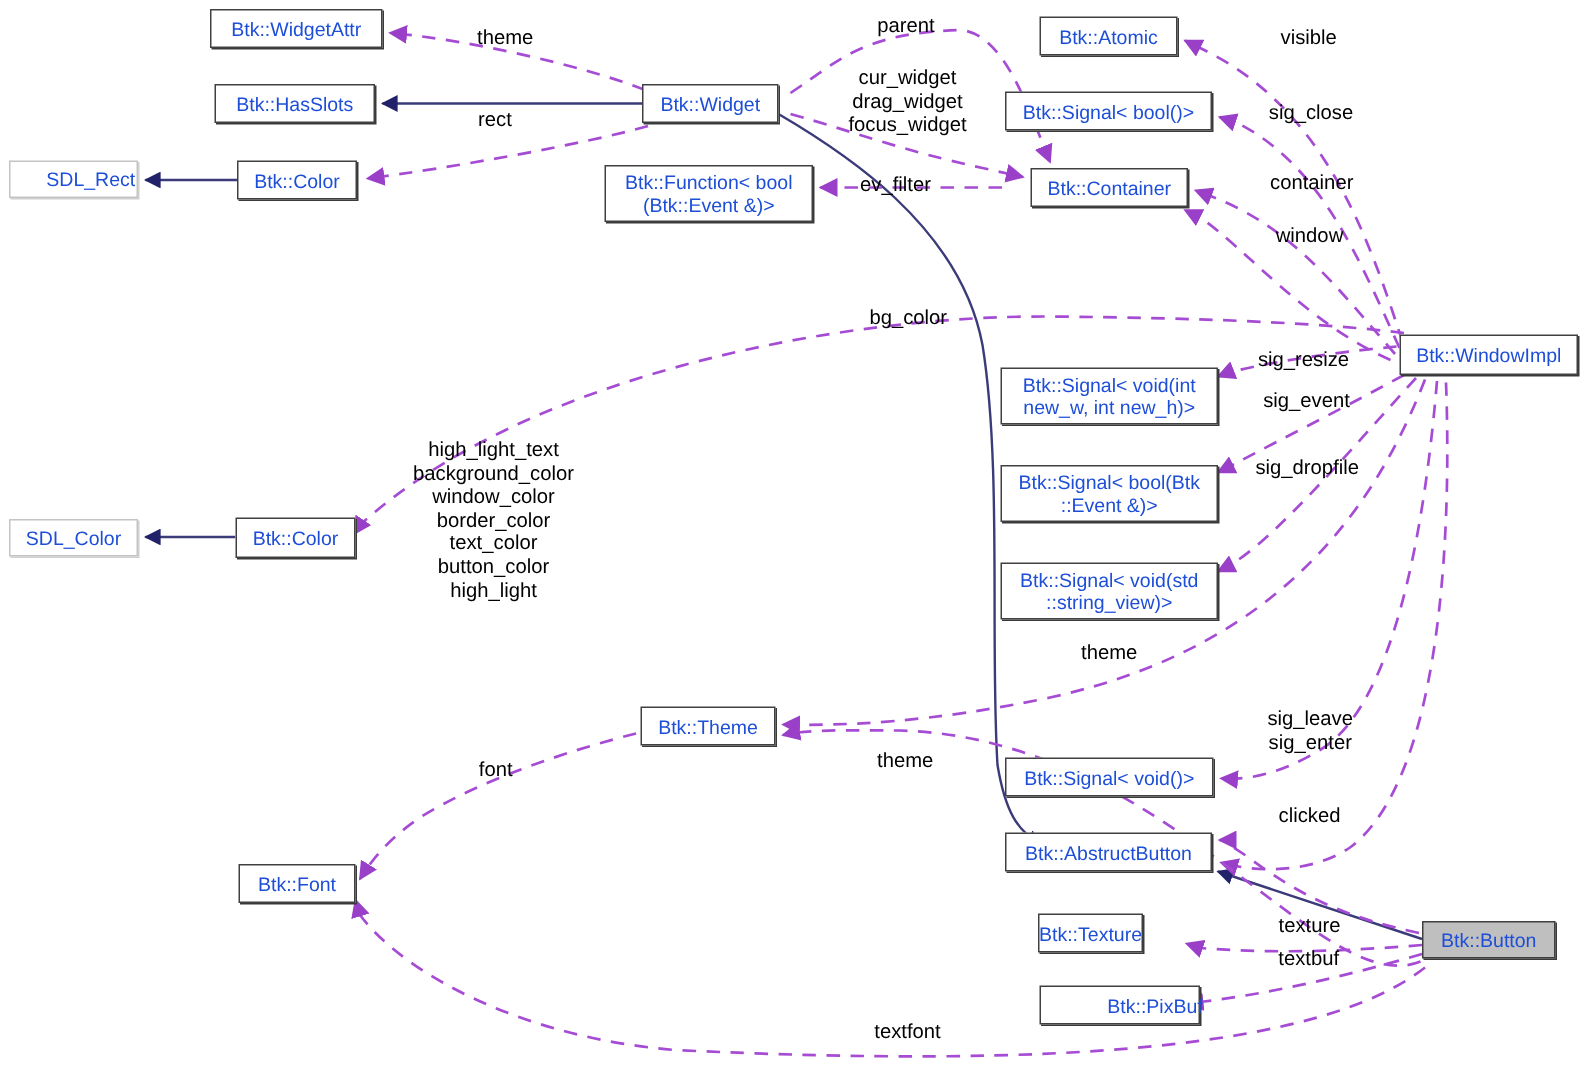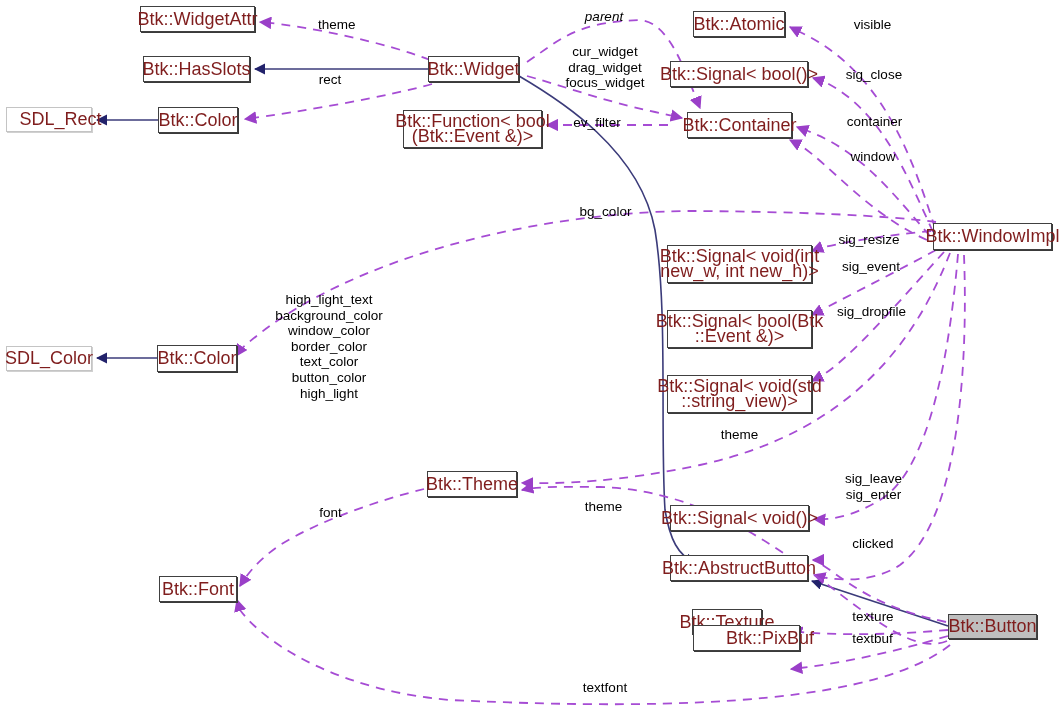--- a/index.html
+++ b/index.html
@@ -9,23 +9,23 @@
     background:#ffffff;
     font-family:"Liberation Sans", sans-serif;
     overflow:hidden;
   }
   svg#edges{position:absolute;left:0;top:0;width:1059px;height:712px;}
   .node{
     position:absolute;
     box-sizing:border-box;
     display:flex;align-items:center;justify-content:center;
     text-align:center;
-    font-size:18px;
+    font-size:13px;
     line-height:15px;
-    color:#7f1d1d;
+    color:#1d4ed8;
     background:#ffffff;
     border:1px solid #404040;
     box-shadow:1px 1px 0 0 #3a3a3a;
     white-space:pre;
     z-index:3;
   }
   .node.faint{border:1px solid #c4c4c4;box-shadow:1px 1px 0 0 #d0d0d0;}
   .node.highlight{background:#bfbfbf;border:1px solid #404040;}
   .elabel{
     position:absolute;
@@ -106,25 +106,25 @@
 ::Event &amp;)&gt;</span></div>
     <div class="node" style="left: 667px; top: 375px; width: 145px; height: 38px;"><span>Btk::Signal&lt; void(std
 ::string_view)&gt;</span></div>
     <div class="node faint" style="left: 6px; top: 346px; width: 86px; height: 25px;"><span>SDL_Color</span></div>
     <div class="node" style="left: 157px; top: 345px; width: 80px; height: 27px;"><span>Btk::Color</span></div>
     <div class="node" style="left: 427px; top: 471px; width: 90px; height: 26px;"><span>Btk::Theme</span></div>
     <div class="node" style="left: 159px; top: 576px; width: 78px; height: 26px;"><span>Btk::Font</span></div>
     <div class="node" style="left: 670px; top: 555px; width: 138px; height: 26px;"><span>Btk::AbstructButton</span></div>
     <div class="node" style="left: 670px; top: 505px; width: 139px; height: 26px;"><span>Btk::Signal&lt; void()&gt;</span></div>
     <div class="node" style="left: 692px; top: 609px; width: 70px; height: 26px;"><span>Btk::Texture</span></div>
-    <div class="node" style="left: 693px; top: 625px; width: 107px; height: 26px; padding-left: 47px;"><span>Btk::PixBuf</span></div>
+    <div class="node" style="left: 693px; top: 657px; width: 107px; height: 26px; padding-left: 47px;"><span>Btk::PixBuf</span></div>
     <div class="node highlight" style="left: 948px; top: 614px; width: 89px; height: 25px;"><span>Btk::Button</span></div>
     <div class="elabel" style="left: 318px; top: 17px; width: 26px;">theme</div>
     <div class="elabel" style="left: 316px; top: 72px; width: 28px;">rect</div>
-    <div class="elabel" style="left: 580px; top: 9px; width: 48px; font-style: italic;">parent</div>
+    <div class="elabel" style="left: 580px; top: 9px; width: 48px;">parent</div>
     <div class="elabel multi" style="left: 565px; top: 44px; width: 80px;">cur_widget
 drag_widget
 focus_widget</div>
     <div class="elabel" style="left: 570px; top: 115px; width: 54px;">ev_filter</div>
     <div class="elabel" style="left: 849px; top: 17px; width: 47px;">visible</div>
     <div class="elabel" style="left: 843px; top: 67px; width: 62px;">sig_close</div>
     <div class="elabel" style="left: 842px; top: 114px; width: 65px;">container</div>
     <div class="elabel" style="left: 847px; top: 149px; width: 52px;">window</div>
     <div class="elabel" style="left: 577px; top: 204px; width: 57px;">bg_color</div>
     <div class="elabel" style="left: 836px; top: 232px; width: 66px;">sig_resize</div>

